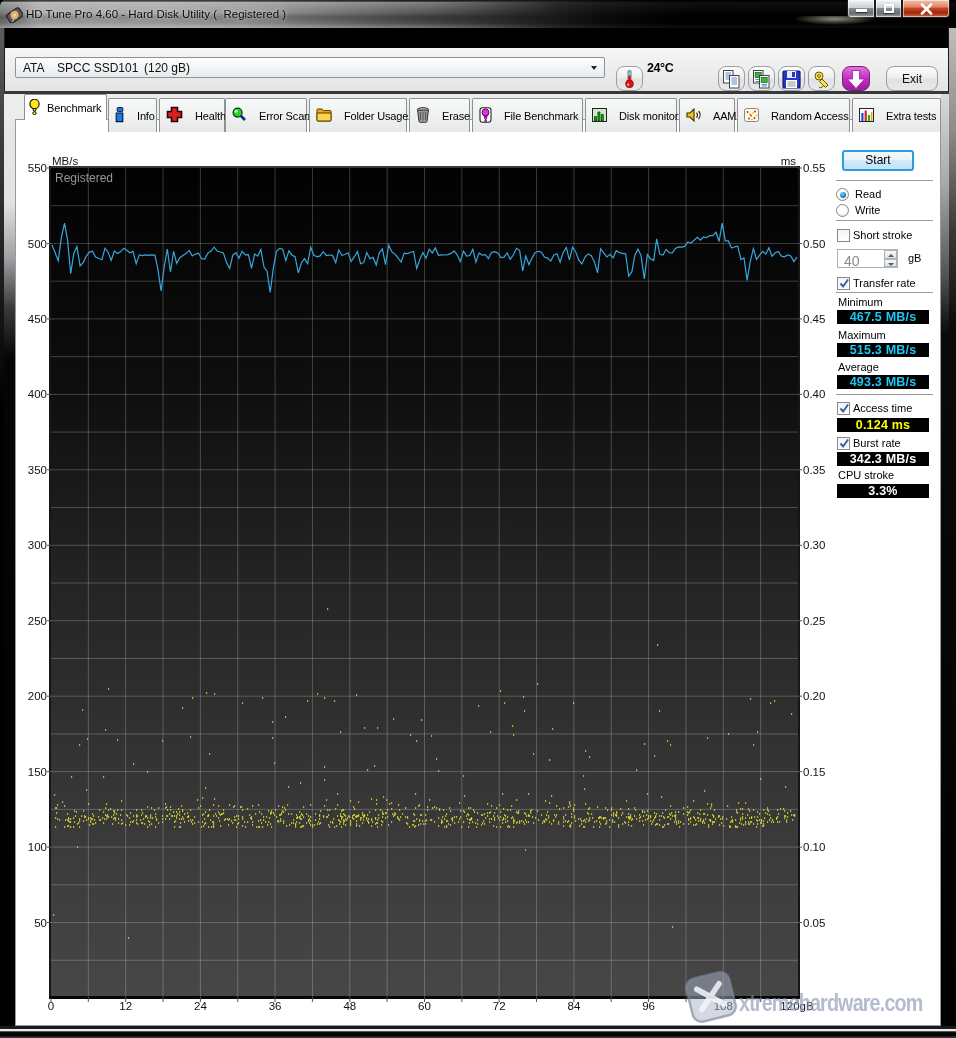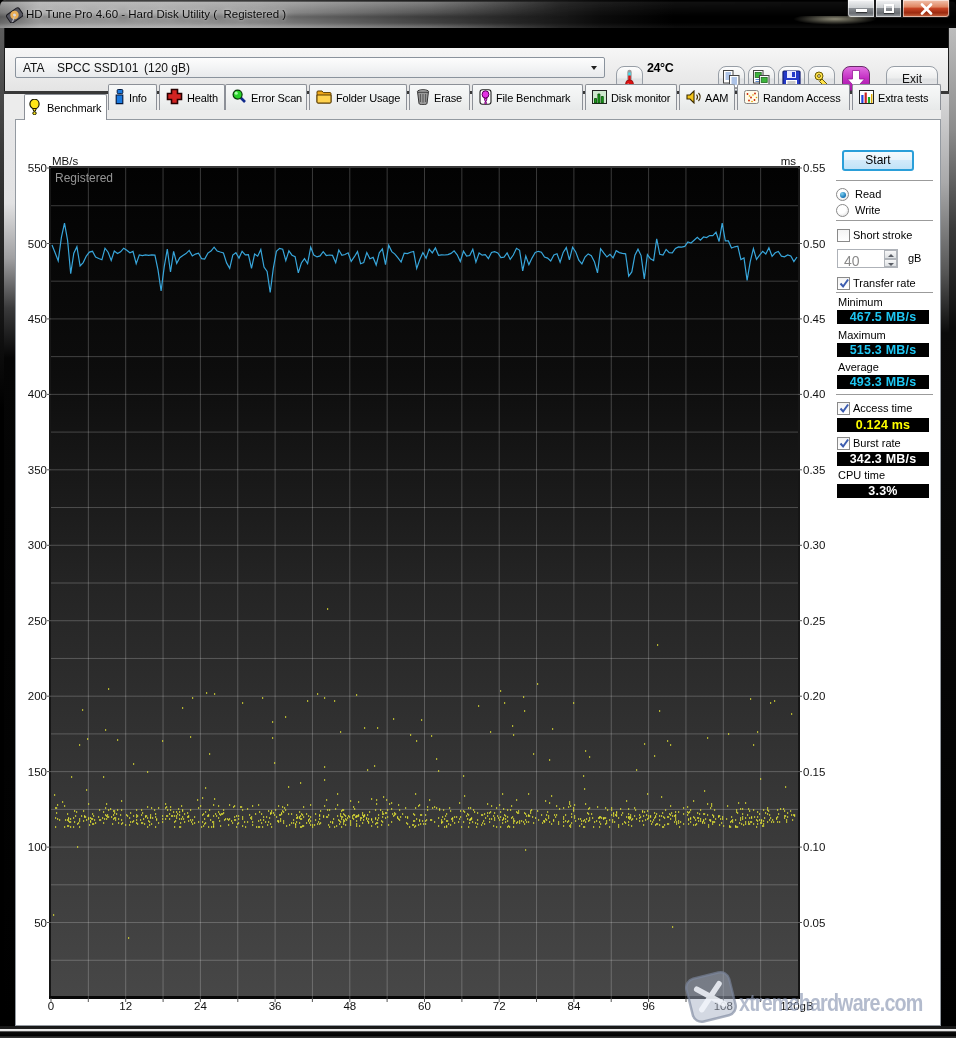--- a/index.html
+++ b/index.html
@@ -35,21 +35,21 @@
 
 
 #combo{left:15px;top:57px;width:590px;height:21px;border:1px solid #8a939d;border-radius:2px;background:linear-gradient(180deg,#fdfdfd,#f3f4f5 50%,#e8eaec);font-size:12px;color:#111}
 #combo span{position:absolute;top:3px}
 #combo .arr{position:absolute;right:7px;top:8px;width:0;height:0;border-left:3.5px solid transparent;border-right:3.5px solid transparent;border-top:4px solid #222}
 .tbtn{position:absolute;top:66px;height:25px;border:1px solid #979ea6;border-radius:8px;background:linear-gradient(180deg,#fdfdfd,#eceded 48%,#dfe1e3 52%,#e8e9ea)}
 #exit{left:886px;width:52px;text-align:center;font-size:12px;color:#111;line-height:25px}
 #temp{position:absolute;left:647px;top:61px;font-size:12.5px;font-weight:bold;letter-spacing:-.4px;color:#000}
 
 
-.tab{position:absolute;top:84px;height:26px;border:1px solid #8c9097;border-bottom:none;border-radius:2px 2px 0 0;background:linear-gradient(180deg,#f7f8f8,#eef0f0 60%,#e7e9e9);font-size:11px;letter-spacing:-.15px;color:#000;display:flex;align-items:center;justify-content:flex-start;gap:4px;padding-left:6px;white-space:nowrap}
+.tab{position:absolute;top:98px;height:34px;border:1px solid #8c9097;border-bottom:none;border-radius:2px 2px 0 0;background:linear-gradient(180deg,#f7f8f8,#eef0f0 60%,#e7e9e9);font-size:11px;letter-spacing:-.15px;color:#000;display:flex;align-items:center;justify-content:flex-start;gap:12px;padding-left:6px;white-space:nowrap}
 .tab.active{top:94px;height:26px;background:#fff;z-index:5;padding-left:3px;gap:6px}
 .ticon{display:inline-flex;align-items:center}
 .tab span{display:inline-block}
 
 
 #start{left:842px;top:150px;width:72px;height:21px;border:2px solid #2b9fd9;border-radius:3px;background:linear-gradient(180deg,#f3fafd,#e8f4fb 45%,#d2eafa 50%,#c0e3f8);font-size:12px;color:#000;text-align:center;line-height:17px}
 .sep{position:absolute;left:836px;width:97px;height:1px;background:#9b9b9b}
 .rlabel{position:absolute;font-size:11px;color:#000;white-space:nowrap}
 .radio{position:absolute;left:836px;width:13px;height:13px;border-radius:50%;border:1px solid #8a8a8a;background:radial-gradient(circle at 40% 35%,#fff 45%,#d5d5d5)}
 .radio.sel:after{content:"";position:absolute;left:2.5px;top:2.5px;width:6px;height:6px;border-radius:50%;background:radial-gradient(circle at 35% 30%,#7fd2f1,#1673b4 70%)}
@@ -329,21 +329,21 @@
     </div>
     <div class="rlabel" style="left:853px;top:402px">Access time</div>
   <div class="vbox yel" style="top:418px">0.124 ms</div>
   <div class="cb" style="top:437px">
       <svg width="13" height="13" viewBox="0 0 13 13">
         <path d="M2.5 6.5l2.6 3 5-7" fill="none" stroke="#3c5caf" stroke-width="2"></path>
       </svg>
     </div>
     <div class="rlabel" style="left:853px;top:437px">Burst rate</div>
   <div class="vbox wht" style="top:452px">342.3 MB/s</div>
-  <div class="rlabel" style="left:838px;top:469px">CPU time</div>
+  <div class="rlabel" style="left:838px;top:469px">CPU stroke</div>
   <div class="vbox wht" style="top:484px">3.3%</div>
 
   <div id="wmlogo" class="abs"><svg width="52" height="56" viewBox="0 0 52 56">
         <g transform="rotate(-14 26 28)">
           <rect x="4" y="6" width="44" height="44" rx="9" fill="rgba(168,178,198,0.5)" stroke="rgba(125,135,158,0.65)" stroke-width="2.5"></rect>
           <path d="M14 17l23 21M37 17L14 38" stroke="rgba(242,246,252,0.85)" stroke-width="5.5" stroke-linecap="round"></path>
         </g>
       </svg></div>
   <div id="wmtext" class="abs">xtremehardware.com</div>
 

